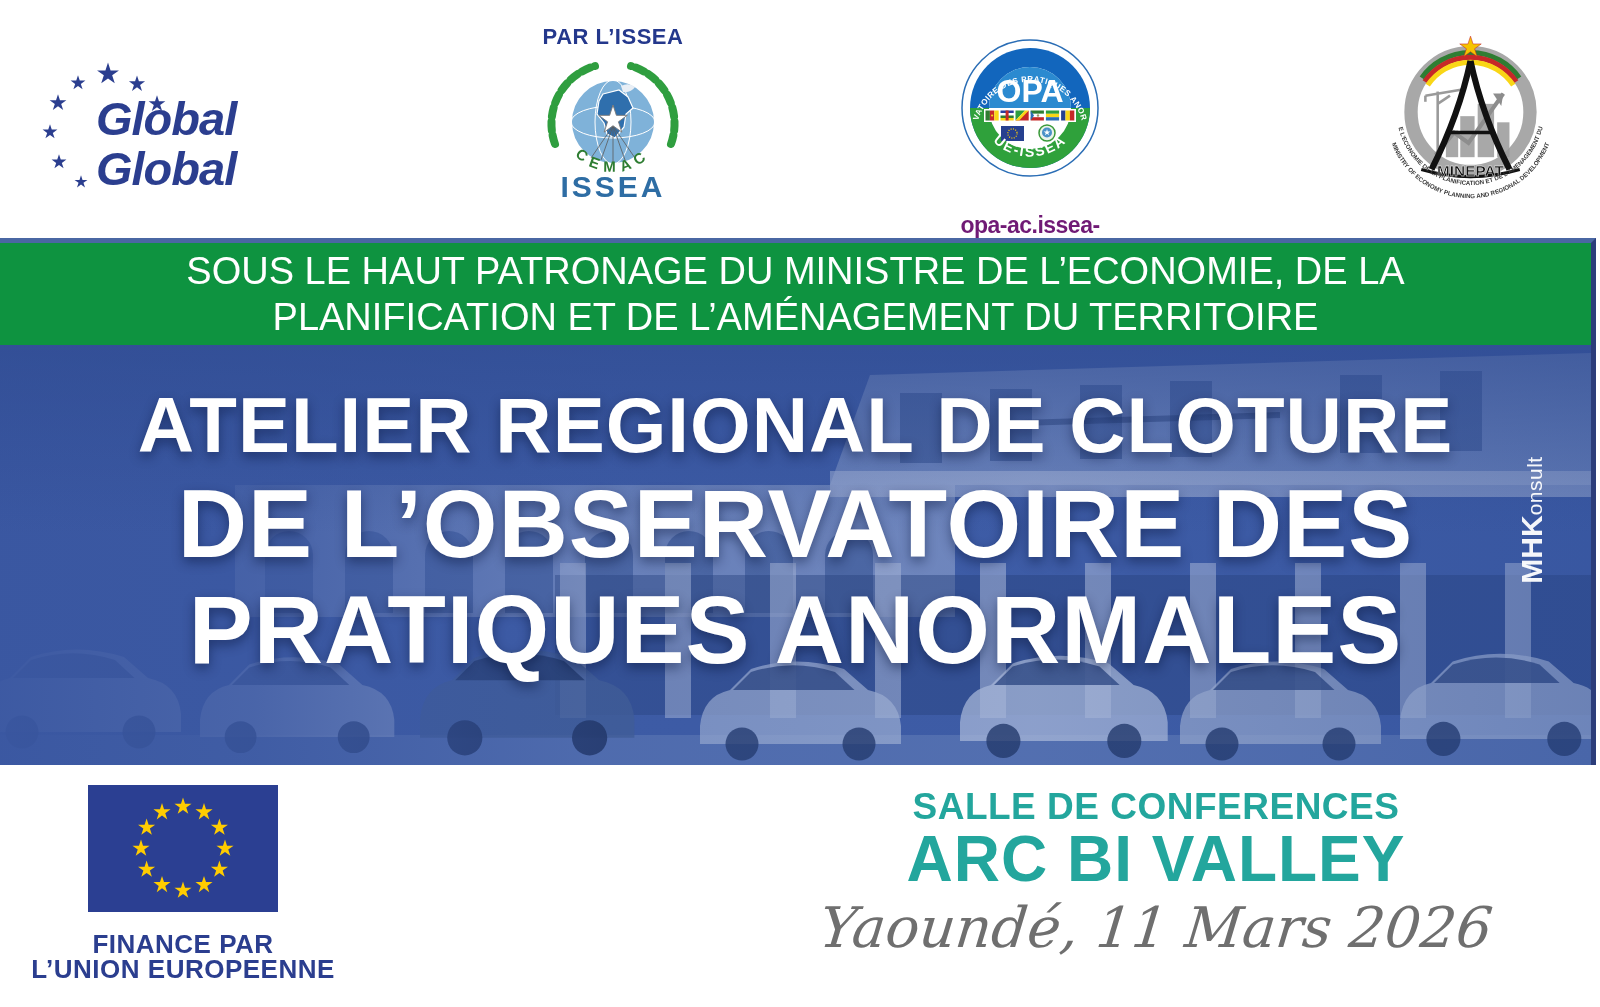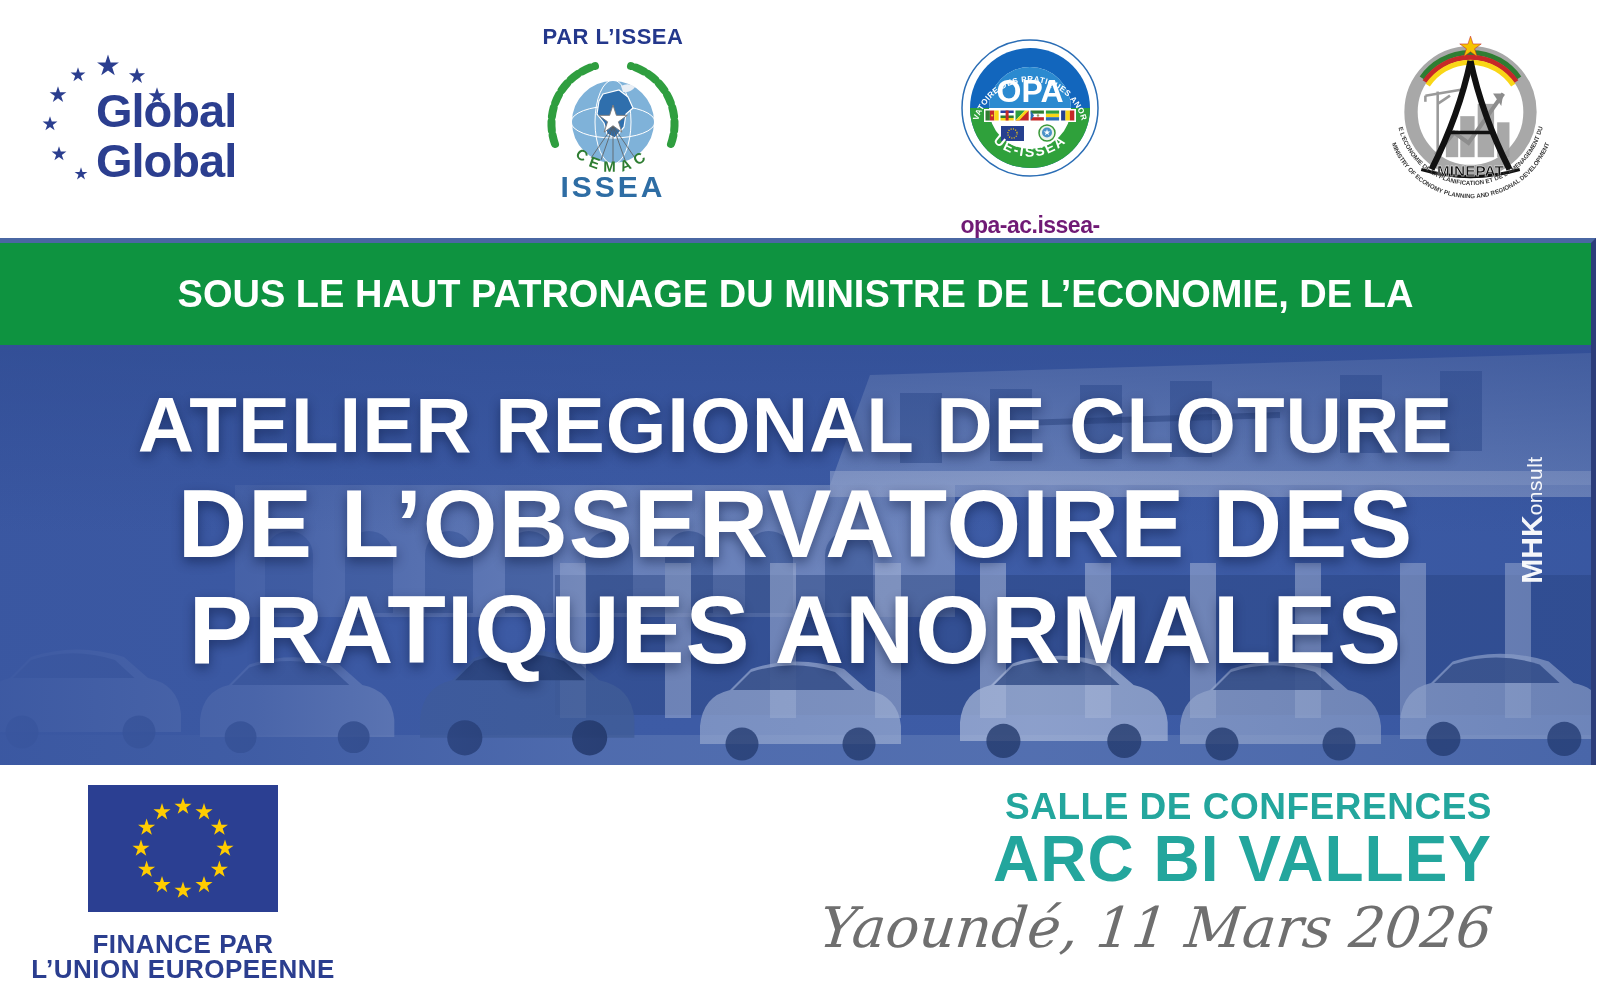--- a/index.html
+++ b/index.html
@@ -2,40 +2,40 @@
 <html><head>
 <meta charset="utf-8">
 <style>
   html,body{margin:0;padding:0;background:#ffffff;}
   .canvas{position:relative;width:1600px;height:1007px;background:#ffffff;overflow:hidden;
           font-family:"Liberation Sans",sans-serif;}
 
   
   .header{position:absolute;left:0;top:0;width:1600px;height:238px;background:#fff;}
 
-  .gg-logo{position:absolute;left:38px;top:52px;width:310px;height:160px;}
+  .gg-logo{position:absolute;left:38px;top:60px;width:310px;height:160px;font-style:italic;}
   .gg-stars{position:absolute;left:0;top:0;}
   .gg-text{position:absolute;left:58px;top:34px;color:#2b3e8f;font-weight:bold;
            font-size:47px;line-height:50px;letter-spacing:-1px;}
 
   .impl-block{position:absolute;left:468px;top:24px;width:290px;text-align:center;}
   .impl-line{color:#24388c;font-weight:bold;font-size:22px;line-height:26px;letter-spacing:.5px;}
   .impl-logo{margin-top:4px;}
 
   .opa-block{position:absolute;left:920px;top:36px;width:220px;text-align:center;}
   .opa-url{margin-top:22px;color:#701a75;font-weight:bold;font-size:23px;letter-spacing:-.5px;}
 
   .minepat-block{position:absolute;left:1378px;top:30px;width:185px;height:200px;}
 
   
   .main-block{position:absolute;left:0;top:238px;width:1591px;height:522px;
               border-top:5px solid #4a67a3;border-right:5px solid #2c3d7a;}
   .green-banner{width:100%;height:102px;background:#0e9340;display:flex;flex-direction:column;
                 justify-content:center;align-items:center;}
-  .green-banner .b-line{color:#ffffff;font-weight:bold;font-size:38px;line-height:46px;
+  .green-banner .b-line{color:#ffffff;font-weight:normal;font-size:38px;line-height:46px;
                         letter-spacing:0;text-align:center;white-space:nowrap;}
 
   .hero{position:relative;width:100%;height:420px;background:#3a57a1;overflow:hidden;}
   .hero-bg{position:absolute;left:0;top:0;width:100%;height:100%;}
   .hero-titles{position:relative;z-index:2;display:flex;flex-direction:column;align-items:center;
                padding-top:34px;}
   .t1{color:#fff;font-weight:bold;font-size:78px;line-height:92px;letter-spacing:1px;
       white-space:nowrap;text-shadow:0 5px 12px rgba(5,15,50,.45);text-align:right;}
   .t2{color:#fff;font-weight:bold;font-size:96px;line-height:106px;letter-spacing:1px;
       white-space:nowrap;text-shadow:0 5px 12px rgba(5,15,50,.45);}
@@ -43,21 +43,21 @@
              color:rgba(255,255,255,.95);white-space:nowrap;}
   .wm-main{font-size:30px;font-weight:bold;letter-spacing:0;}
   .wm-suffix{font-size:21px;font-weight:normal;letter-spacing:.5px;}
 
   
   .footer{position:absolute;left:0;top:765px;width:1600px;height:242px;background:#fff;}
   .eu-block{position:absolute;left:0;top:20px;width:366px;text-align:center;}
   .eu-flag{display:block;margin:0 auto;}
   .eu-caption{margin-top:20px;color:#2b3e8f;font-weight:bold;font-size:26px;line-height:25px;letter-spacing:.5px;}
 
-  .venue-block{position:absolute;right:108px;top:22px;text-align:right;}
+  .venue-block{position:absolute;right:108px;top:22px;text-align:center;}
   .venue-hall{color:#23a69d;font-weight:bold;font-size:37px;line-height:40px;letter-spacing:.5px;}
   .venue-name{color:#23a69d;font-weight:bold;font-size:64px;line-height:64px;letter-spacing:1px;}
   .venue-date{margin-top:6px;color:#6f6f6f;font-size:56px;line-height:62px;
               font-family:"DejaVu Serif",serif;font-style:italic;transform:skewX(-6deg);}
 </style>
 </head>
 <body>
 
 <div class="canvas">
 
@@ -217,20 +217,21 @@
           <textPath href="#mnEn" startOffset="50%" text-anchor="middle">MINISTRY OF ECONOMY PLANNING AND REGIONAL DEVELOPMENT</textPath>
         </text>
       </svg>
     </div>
   </div>
 
   <div class="main-block">
 
     <div class="green-banner">
       <div class="b-line">SOUS LE HAUT PATRONAGE DU MINISTRE DE L’ECONOMIE, DE LA</div>
+      <div class="b-line">PLANIFICATION ET DE L’AMÉNAGEMENT DU TERRITOIRE</div>
     </div>
 
     <div class="hero">
 
       <svg class="hero-bg" viewBox="0 0 1591 420" preserveAspectRatio="none">
         <defs>
           <linearGradient id="blueover" x1="0" y1="0" x2="1" y2="0">
             <stop offset="0" stop-color="#3a57a1" stop-opacity="0.97"></stop>
             <stop offset="0.16" stop-color="#3a57a1" stop-opacity="0.85"></stop>
             <stop offset="0.38" stop-color="#3a57a1" stop-opacity="0.45"></stop>

